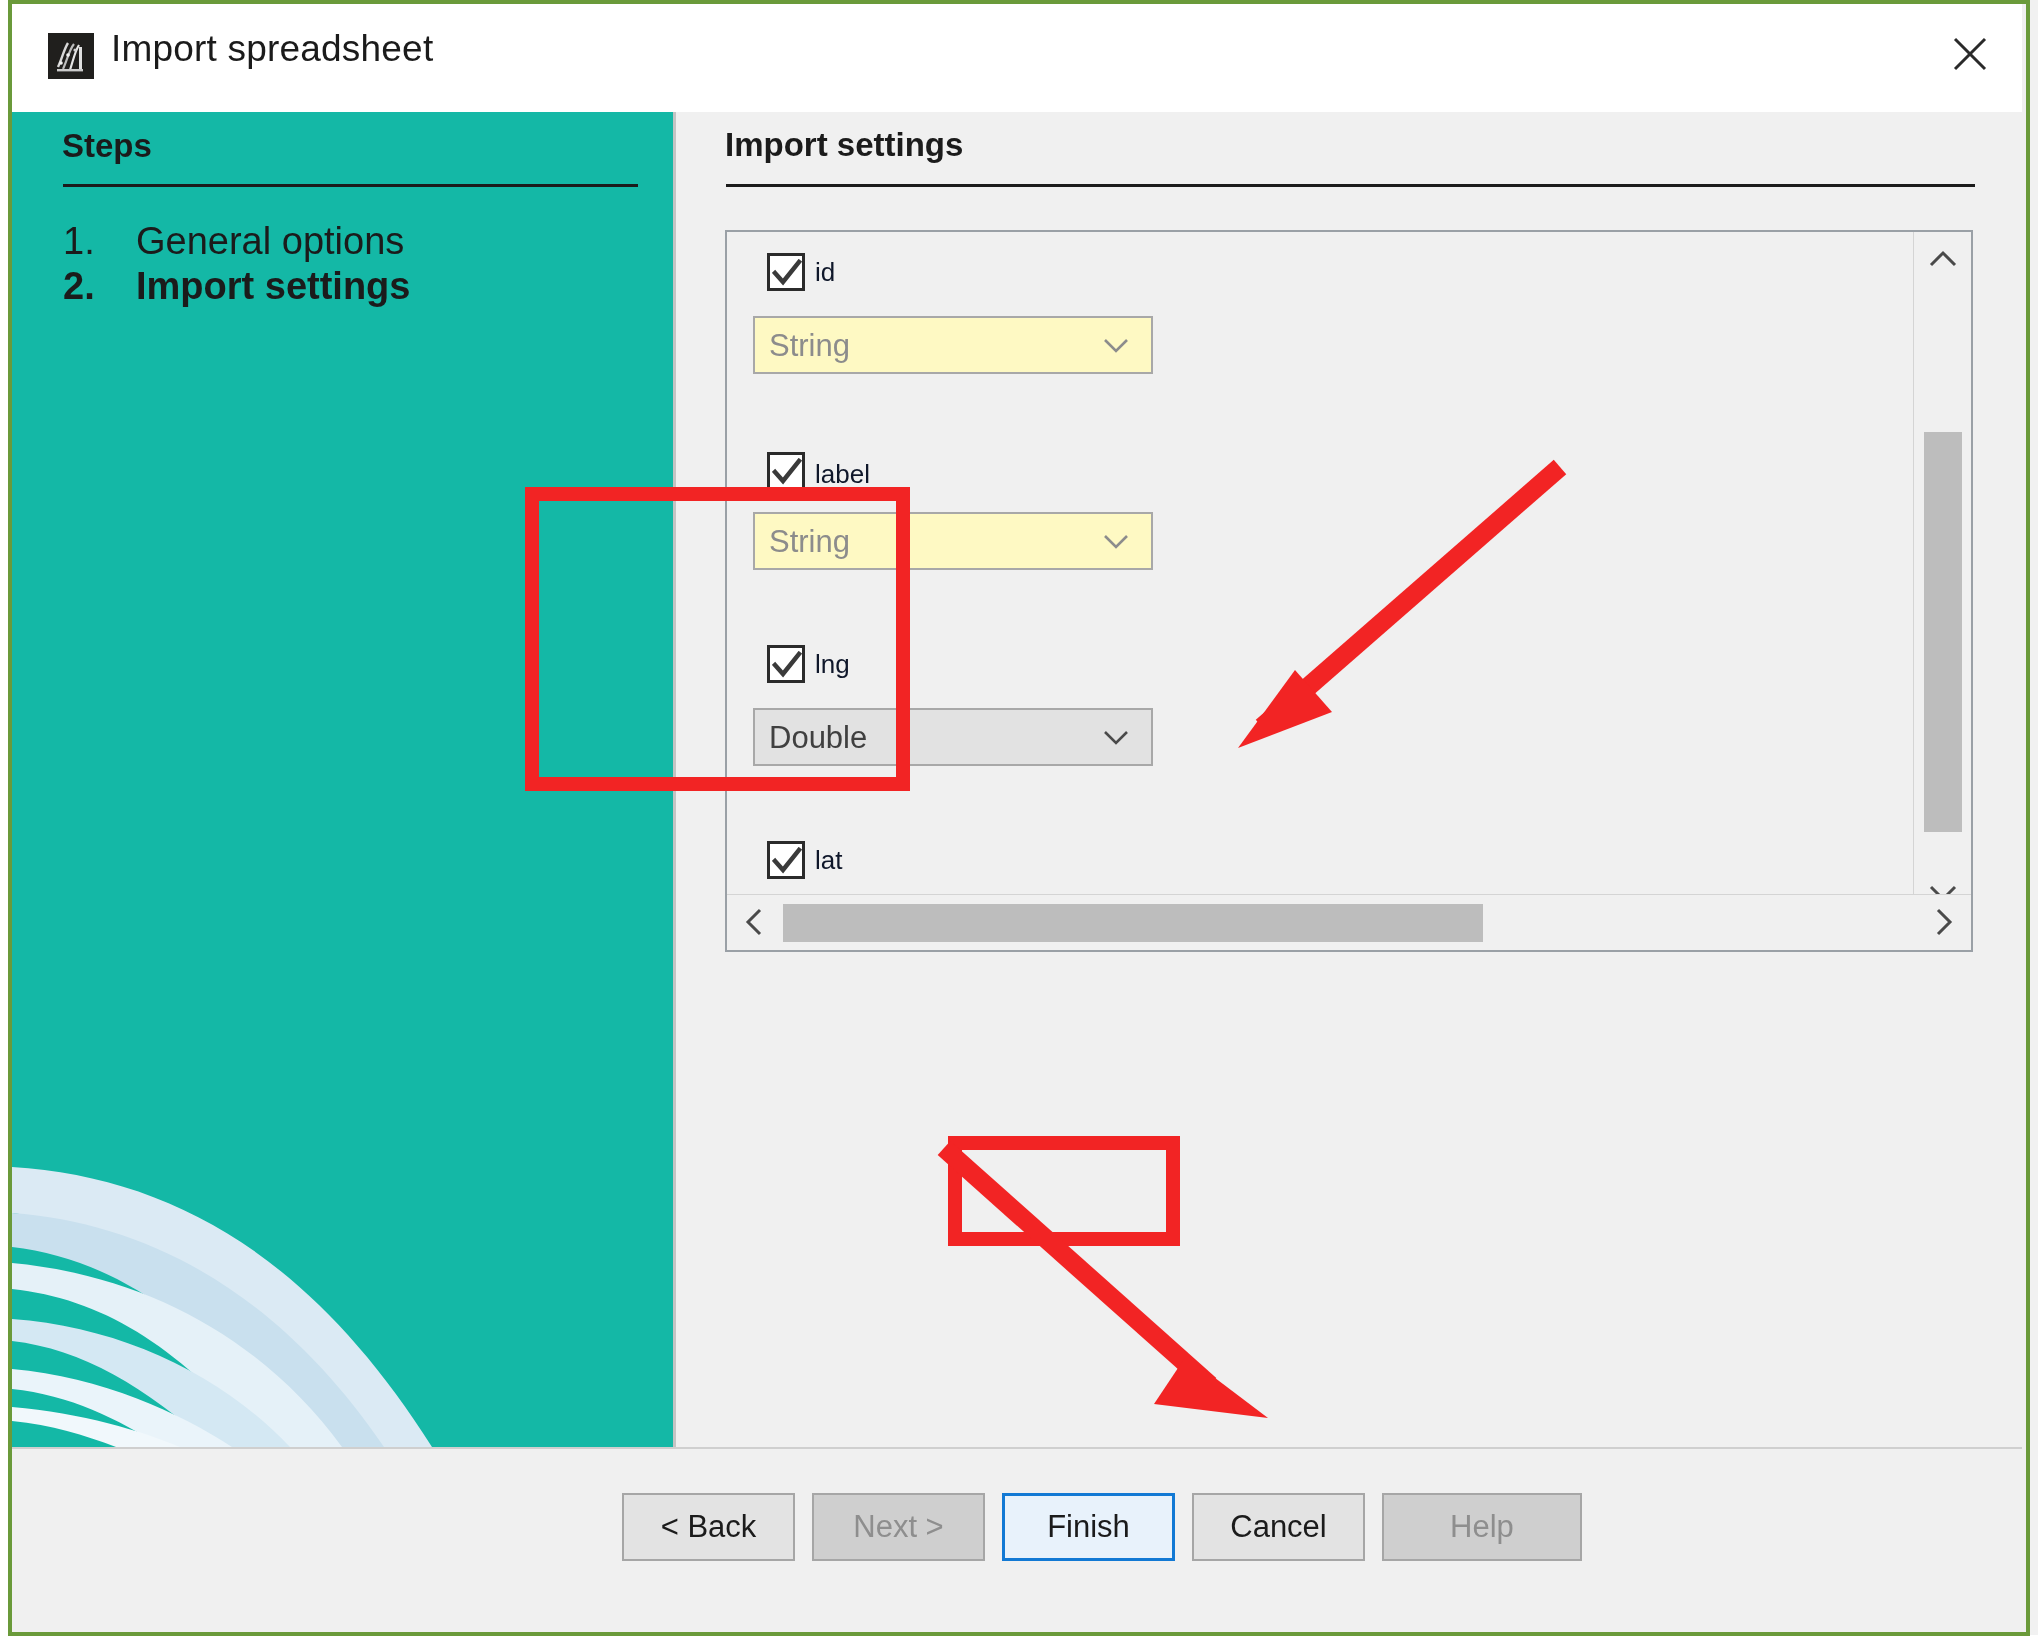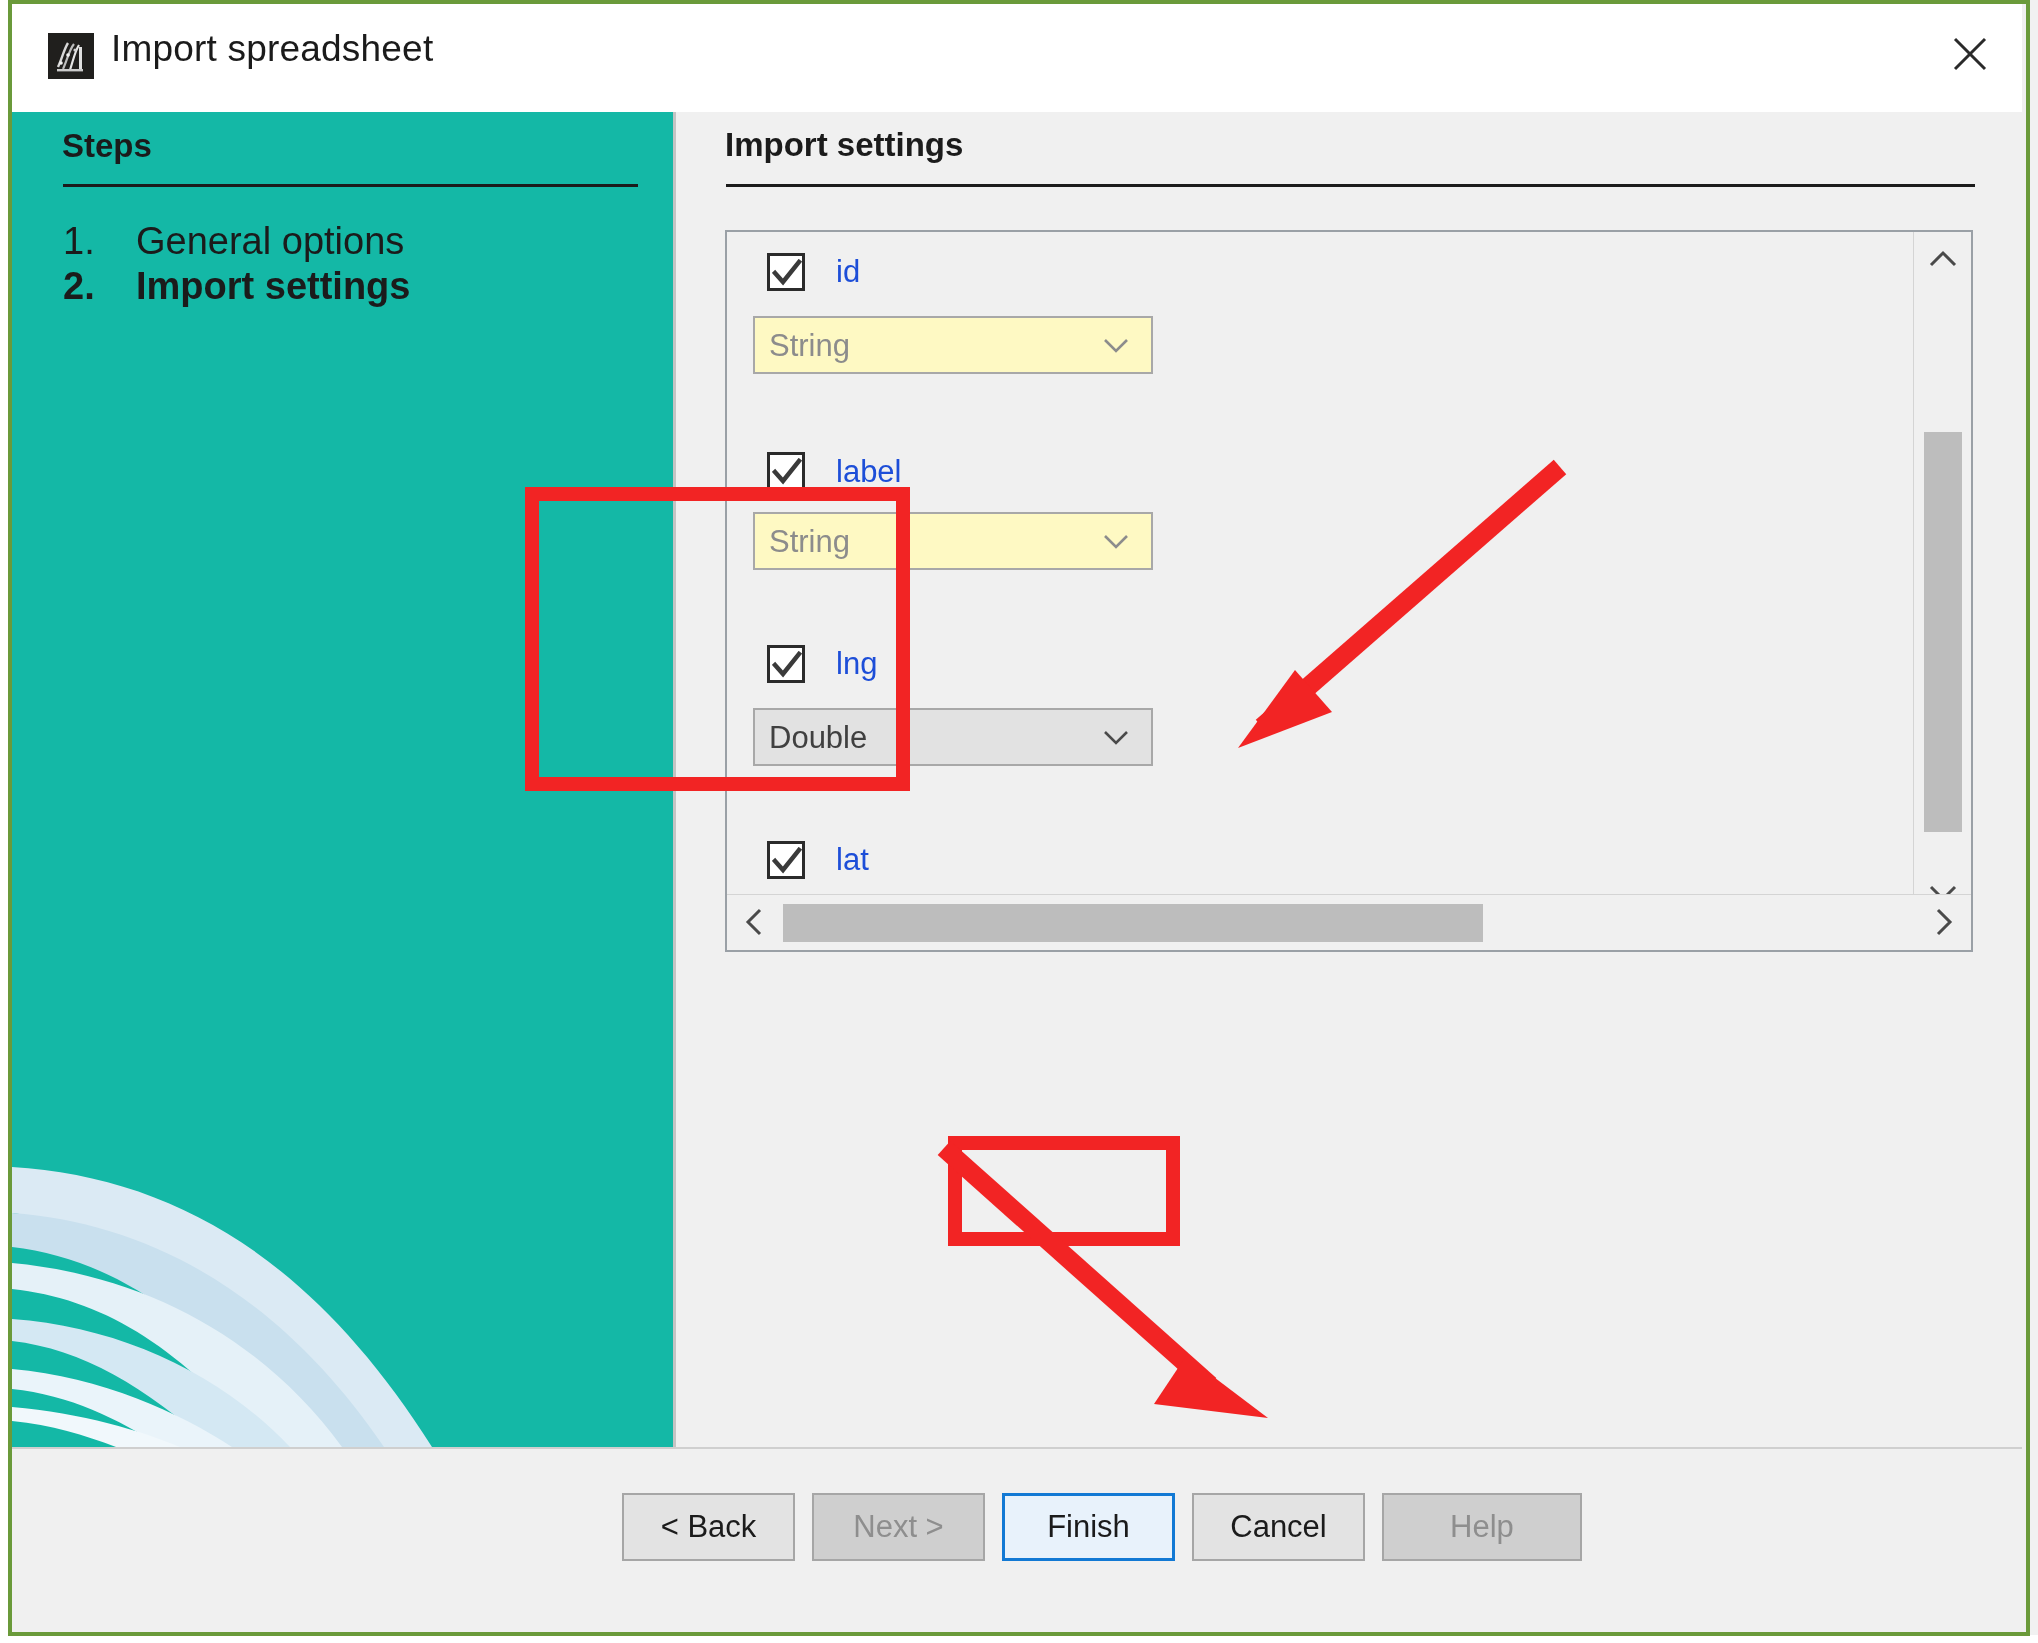--- a/index.html
+++ b/index.html
@@ -175,23 +175,23 @@
   .cb {
     width: 38px; height: 38px;
     border: 3px solid #2b2b2b;
     background: #ffffff;
     box-sizing: border-box;
     position: relative;
     flex: 0 0 auto;
   }
   .cb svg { position: absolute; left: 2px; top: 3px; }
   .col-label {
-    margin-left: 31px;
-    font-size: 31px;
-    color: #1d4ed8;
+    margin-left: 10px;
+    font-size: 26px;
+    color: #0f172a;
     white-space: nowrap;
   }
   
   .combo {
     position: absolute;
     left: 26px;
     width: 400px; height: 58px;
     box-sizing: border-box;
     border: 2px solid #a8a8a8;
     background: #e2e2e2;

